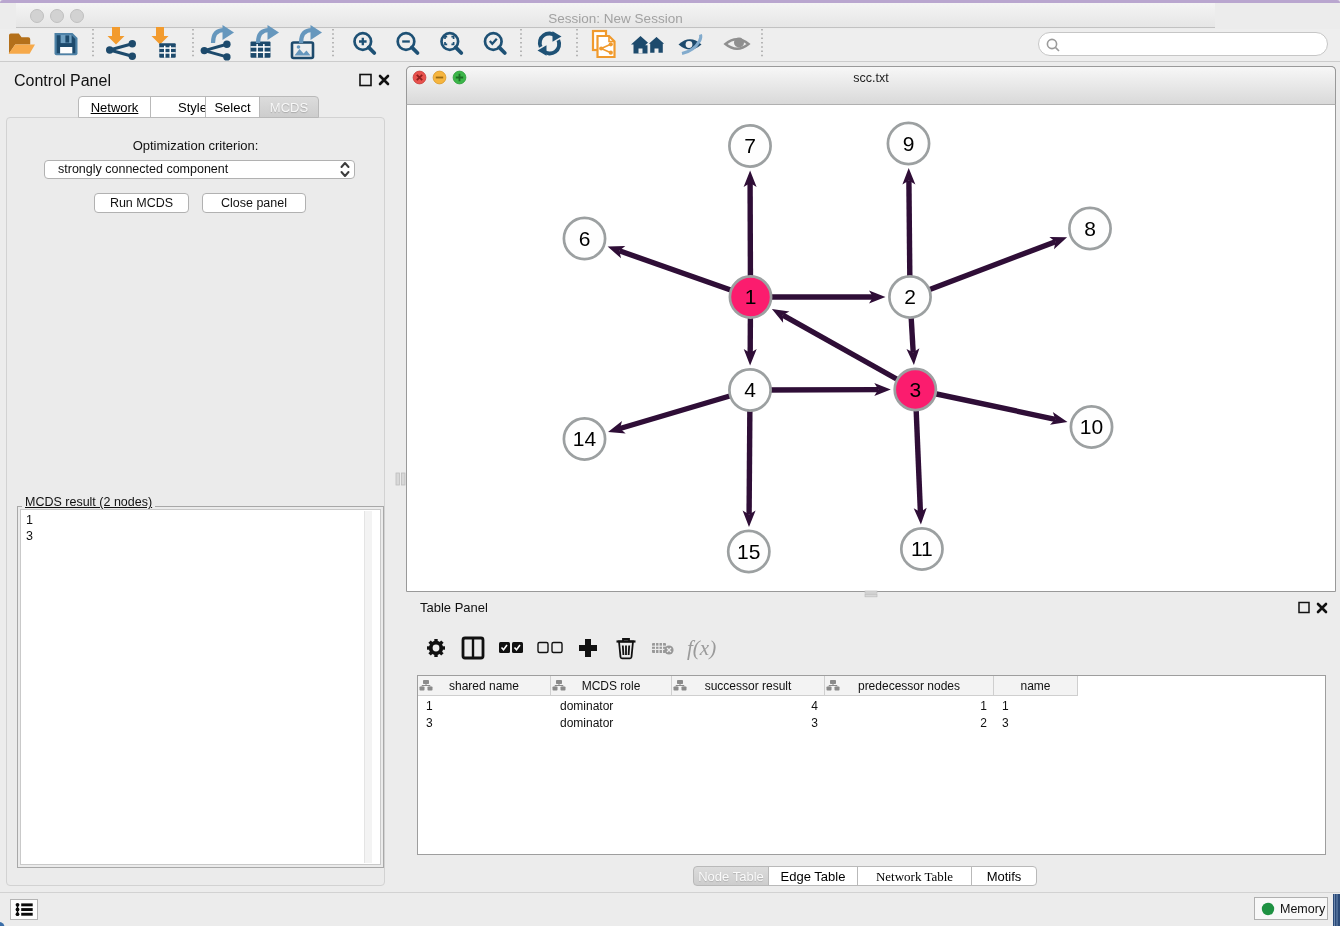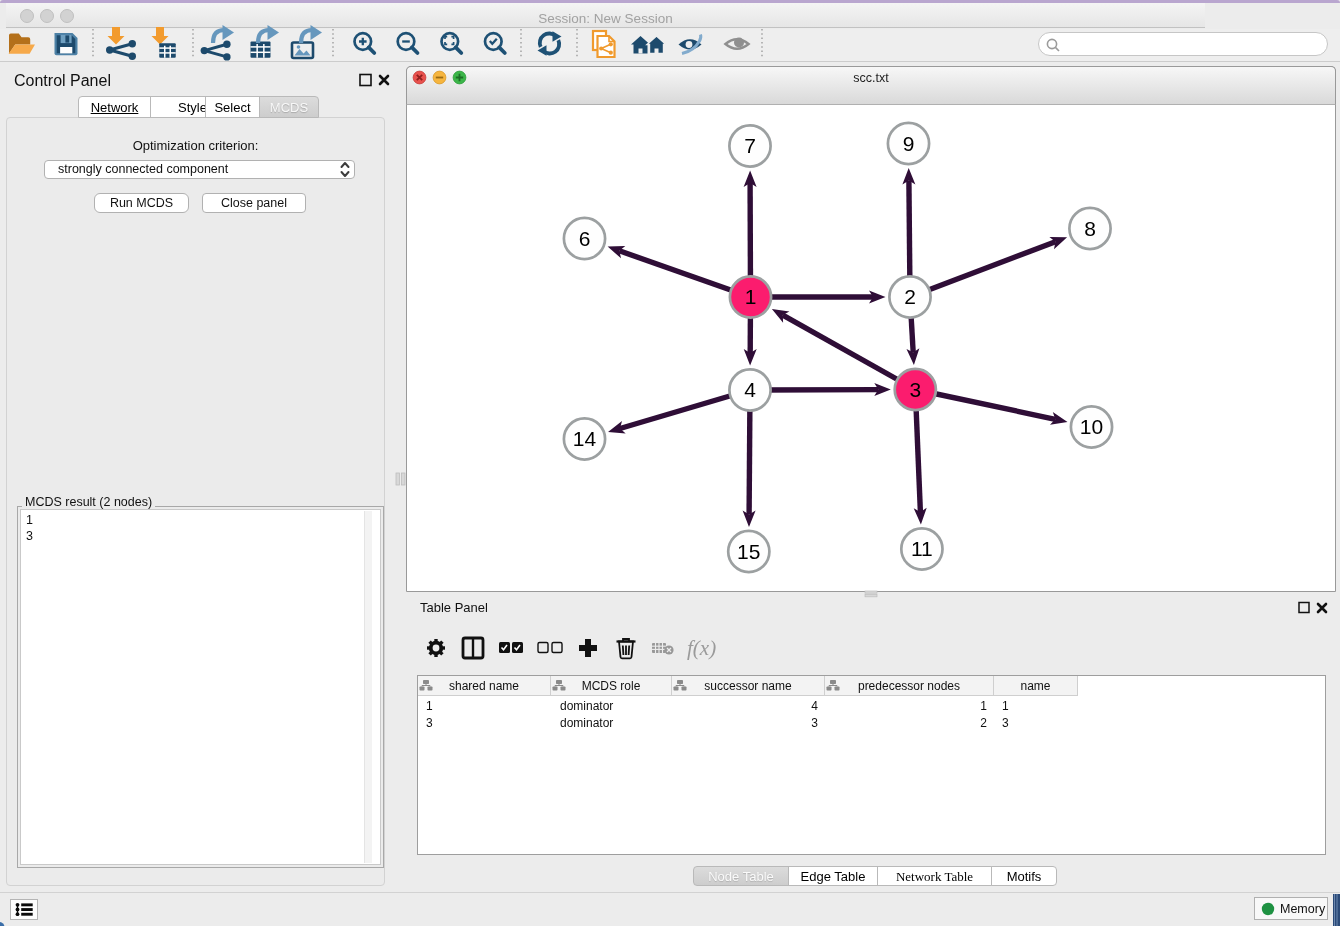--- a/index.html
+++ b/index.html
@@ -1,33 +1,33 @@
 <!DOCTYPE html>
 <html><head><meta charset="utf-8"><style>
 *{margin:0;padding:0;box-sizing:border-box;}
 html,body{width:1340px;height:926px;overflow:hidden;background:#ececec;font-family:"Liberation Sans",sans-serif;}
 .abs{position:absolute;}
 #root{position:relative;width:1340px;height:926px;}
 #topstrip{left:0;top:0;width:1340px;height:3px;background:#b9a6cf;border-radius:7px 7px 0 0;}
-#titlebar{left:6px;top:3px;width:1199px;height:25px;background:linear-gradient(#f4f4f4,#e6e6e6);border-bottom:1px solid #c2c2c2;}
+#titlebar{left:16px;top:3px;width:1199px;height:25px;background:linear-gradient(#f4f4f4,#e6e6e6);border-bottom:1px solid #c2c2c2;}
 .tl{width:14px;height:14px;border-radius:50%;background:#d2d2d2;border:1px solid #c0c0c0;top:6px;}
 #wtitle{width:100%;text-align:center;top:8px;font-size:13.5px;color:#a2a2a2;}
 #toolbar{left:0;top:29px;width:1340px;height:33px;background:#eeeeee;border-bottom:1px solid #cccccc;}
 #search{left:1038px;top:32px;width:290px;height:24px;background:#fff;border:1px solid #c6c6c6;border-radius:12px;}
 
 #cp-title{left:14px;top:72px;font-size:16px;color:#111;}
 #cp-tabs{left:78px;top:96px;height:22px;}
 .tab{display:inline-block;height:22px;line-height:21px;background:#fff;border:1px solid #b9b9b9;font-size:13px;color:#000;text-align:center;vertical-align:top;}
 .tabsel{background:linear-gradient(#dcdcdc,#cdcdcd);color:#f8f8f8;text-shadow:0 1px 1px #aaa;}
 #cp-panel{left:6px;top:117px;width:379px;height:769px;background:#ebebeb;border:1px solid #d2d2d2;border-radius:4px;}
 #optlabel{left:0px;top:138px;width:391px;text-align:center;font-size:13px;color:#111;}
 #dropdown{left:44px;top:160px;width:311px;height:19px;background:#fff;border:1px solid #b1b1b1;border-radius:4px;font-size:12.5px;color:#111;line-height:17px;padding-left:13px;}
 .btn{height:20px;background:#fff;border:1px solid #b1b1b1;border-radius:4px;font-size:12.5px;color:#111;text-align:center;line-height:18px;}
 #fieldset{left:17px;top:506px;width:367px;height:362px;border:1px solid #a8a8a8;}
-#fslegend{left:22px;top:495px;background:#ebebeb;font-size:12.5px;color:#111;padding:0 3px;}
+#fslegend{left:22px;top:495px;background:#ebebeb;font-size:12.5px;color:#111;padding:0 3px;text-decoration:underline;}
 #fstext{left:20px;top:509px;width:361px;height:356px;background:#fff;border:1px solid #c9c9c9;font-size:12.5px;color:#111;line-height:16px;padding:2px 0 0 5px;}
 #fsscroll{left:364px;top:511px;width:8px;height:352px;background:#f3f3f3;border-left:1px solid #e4e4e4;}
 
 #net{left:406px;top:66px;width:930px;height:526px;background:#fff;border:1px solid #999;border-radius:5px 5px 0 0;}
 #nettitle{left:406px;top:66px;width:930px;height:39px;background:linear-gradient(#f7f7f7,#d9d9d9);border:1px solid #999;border-bottom:1px solid #b0b0b0;border-radius:5px 5px 0 0;}
 #netname{width:100%;top:4px;text-align:center;font-size:12.5px;color:#222;}
 
 #tp-title{left:420px;top:600px;font-size:13px;color:#111;}
 #tbl{left:417px;top:675px;width:909px;height:180px;background:#fff;border:1px solid #9e9e9e;}
 #thead{left:0px;top:0px;width:660px;height:20px;background:#f3f3f3;border-bottom:1px solid #cfcfcf;}
@@ -179,21 +179,21 @@
 <div class="abs" id="cp-panel"></div>
 <div class="abs" id="cp-tabs">
 <span class="tab" style="width:73px;border-radius:4px 0 0 0;text-decoration:underline;">Network</span><span class="tab" style="width:56px;margin-left:-1px;padding-left:27px;">Style</span><span class="tab" style="width:55px;margin-left:-1px;">Select</span><span class="tab tabsel" style="width:60px;margin-left:-1px;border-radius:0 4px 0 0;">MCDS</span>
 </div>
 <div class="abs" id="optlabel">Optimization criterion:</div>
 <div class="abs" id="dropdown">strongly connected component</div>
 <svg class="abs" style="left:338px;top:161px;" width="14" height="17">
       <path d="M3.5,6 L7,2 L10.5,6" fill="none" stroke="#3c3c3c" stroke-width="2" stroke-linecap="round" stroke-linejoin="round"></path>
       <path d="M3.5,11 L7,15 L10.5,11" fill="none" stroke="#3c3c3c" stroke-width="2" stroke-linecap="round" stroke-linejoin="round"></path>
     </svg>
-<div class="abs btn" style="left:94px;top:193px;width:95px;border-radius:6px;">Run MCDS</div>
+<div class="abs btn" style="left:94px;top:193px;width:95px;">Run MCDS</div>
 <div class="abs btn" style="left:202px;top:193px;width:104px;">Close panel</div>
 <div class="abs" id="fieldset"></div>
 <div class="abs" id="fslegend">MCDS result (2 nodes)</div>
 <div class="abs" id="fstext">1<br>3</div>
 <div class="abs" id="fsscroll"></div>
 
 <div class="abs" id="net"></div>
 <div class="abs" id="nettitle">
 <div class="abs" id="netname">scc.txt</div>
 <svg class="abs" style="left:5px;top:3px;" width="58" height="15">
@@ -268,21 +268,21 @@
         </g>
         <circle cx="6" cy="2" r="4.6" fill="#555"></circle>
         <path d="M4,0 L8,4 M8,0 L4,4" stroke="#eee" stroke-width="1.2"></path>
       </g>
 <text x="270" y="25" font-size="21" font-style="italic" font-family="Liberation Serif,serif" fill="#9a9a9a">f(x)</text>
 </svg>
 <div class="abs" id="tbl">
 <div class="abs" id="thead"></div>
 <div class="abs hcol" style="left:0;width:133px;">shared name</div>
 <div class="abs hcol" style="left:133px;width:121px;">MCDS role</div>
-<div class="abs hcol" style="left:254px;width:153px;">successor name</div>
+<div class="abs hcol" style="left:254px;width:153px;">successor result</div>
 <div class="abs hcol" style="left:407px;width:169px;">predecessor nodes</div>
 <div class="abs hcol" style="left:576px;width:84px;border-right:1px solid #cfcfcf;">name</div>
 <div class="abs trow" style="left:8px;top:22px;">1</div>
 <div class="abs trow" style="left:142px;top:22px;">dominator</div>
 <div class="abs trow" style="left:254px;top:22px;width:146px;text-align:right;">4</div>
 <div class="abs trow" style="left:407px;top:22px;width:162px;text-align:right;">1</div>
 <div class="abs trow" style="left:584px;top:22px;">1</div>
 <div class="abs trow" style="left:8px;top:39px;">3</div>
 <div class="abs trow" style="left:142px;top:39px;">dominator</div>
 <div class="abs trow" style="left:254px;top:39px;width:146px;text-align:right;">3</div>
@@ -312,21 +312,21 @@
       </g>
 <g fill="#8a8a8a" transform="translate(416,10)">
         <rect x="-3" y="-5" width="6" height="4" rx="0.8"></rect>
         <rect x="-6.5" y="1.5" width="5" height="4" rx="0.8"></rect>
         <rect x="1.5" y="1.5" width="5" height="4" rx="0.8"></rect>
         <path d="M0,-1 v1.5 M-4,0.5 h8 M-4,0.5 v1 M4,0.5 v1" stroke="#8a8a8a" stroke-width="1" fill="none"></path>
       </g>
 </svg>
 
 <div class="abs" style="left:693px;top:866px;">
-<span class="btab tabsel" style="width:96px;border-radius:4px 0 0 4px;">Node Table</span><span class="btab" style="width:90px;margin-left:-1px;">Edge Table</span><span class="btab" style="width:115px;margin-left:-1px;font-family:Liberation Serif, serif;">Network Table</span><span class="btab" style="width:66px;margin-left:-1px;border-radius:0 4px 4px 0;">Motifs</span>
+<span class="btab tabsel" style="width:76px;border-radius:4px 0 0 4px;">Node Table</span><span class="btab" style="width:90px;margin-left:-1px;">Edge Table</span><span class="btab" style="width:115px;margin-left:-1px;font-family:Liberation Serif, serif;">Network Table</span><span class="btab" style="width:66px;margin-left:-1px;border-radius:0 4px 4px 0;">Motifs</span>
 </div>
 
 <div class="abs" id="statusbar"></div>
 <div class="abs" id="listbtn"></div>
 <svg class="abs" style="left:14px;top:902px;" width="22" height="16">
       <g fill="#0a0a0a">
         <line x1="3.5" y1="2" x2="3.5" y2="13.5" stroke="#0a0a0a" stroke-width="1.2"></line>
         <circle cx="3.5" cy="2.8" r="1.9"></circle>
         <circle cx="3.5" cy="7.5" r="1.9"></circle>
         <circle cx="3.5" cy="12.2" r="1.9"></circle>

